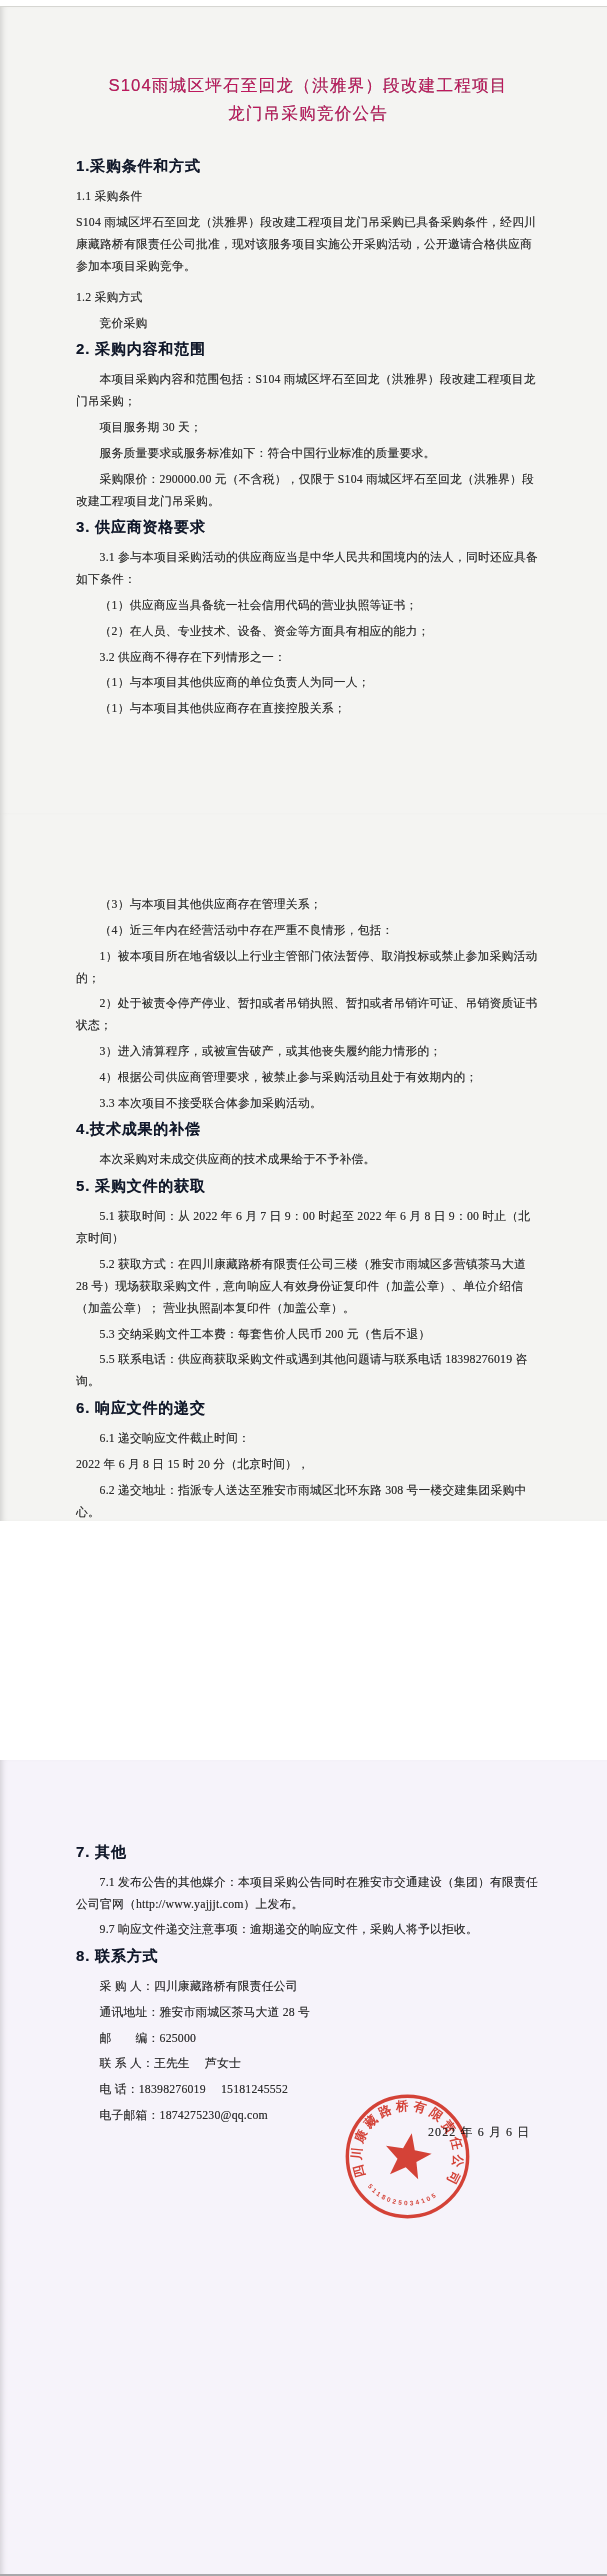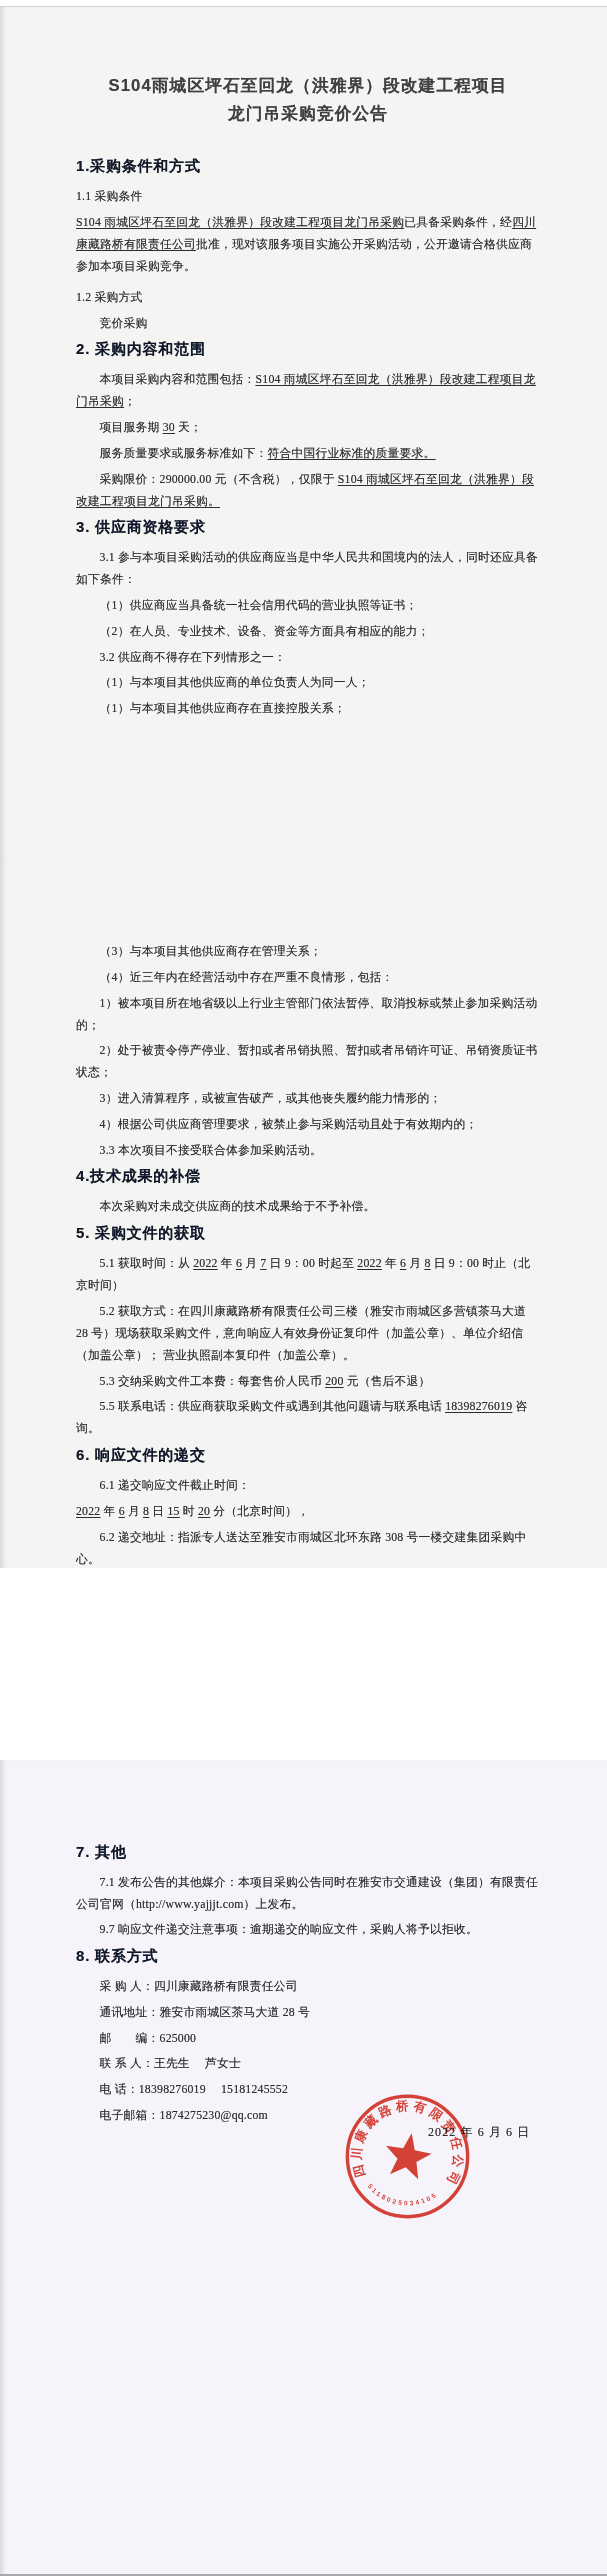--- a/index.html
+++ b/index.html
@@ -7,46 +7,46 @@
     position:relative; width:607px; height:2576px; background:#ffffff;
     overflow:hidden;
     font-family:"Liberation Serif","DejaVu Serif",serif;
     color:#2d2d2d;
   }
   .page {
     position:absolute; left:0; width:607px; background:#f4f4f2;
     box-shadow: inset 6px 0 7.6px -5.3px rgba(0,0,0,0.20);
   }
   .p1 { top:6px;    height:853px; border-top:0.8px solid #d6d6d2; }
-  .p2 { top:860px; height:708px; }
+  .p2 { top:813px; height:708px; }
   .p3 { top:1760px; height:920px; background:#f6f3fa; }
   .content {
     padding:0 67px 0 76px;
     font-size:11.8px; line-height:22px; letter-spacing:0.2px;
     text-shadow:0 0 0.5px rgba(45,45,45,0.55);
   }
   .p1 .content { padding-top:65px; }
   .p2 .content { padding-top:80px; }
   .p3 .content { padding-top:76px; }
   .title-block { text-align:center; margin-bottom:0; }
   .title-line {
     font-family:"Liberation Sans","DejaVu Sans",sans-serif;
-    font-weight:700; font-size:16.7px; line-height:28px; letter-spacing:1.1px;
-    color:#404040;
+    font-weight:400; font-size:16.7px; line-height:28px; letter-spacing:1.1px;
+    color:#be185d;
   }
   .blk { margin:0 0 3.8px 0; }
   .h {
     font-family:"Liberation Sans","DejaVu Sans",sans-serif;
     font-weight:700; font-size:15px; line-height:21px;
     margin:4.6px 0 9px 0; letter-spacing:0.8px; color:#0f172a;
   }
   .pi { text-indent:2em; }
   .g1 { margin-top:9px; }
   .g3 { margin-top:27px; }
-  .u { text-decoration:underline; text-underline-offset:2.3px; text-decoration-thickness:0.8px; }
+  .u { text-underline-offset:2.3px; text-decoration-thickness:0.8px; }
   .issue-date {
     position:absolute; top:364px; left:428px;
     font-size:12px; letter-spacing:1.1px; color:#2d2d2d; z-index:1;
     text-shadow:0 0 0.5px rgba(45,45,45,0.55);
   }
   .stamp {
     position:absolute; top:331px; left:342px; width:131px; height:131px;
     mix-blend-mode:multiply; opacity:0.92; z-index:2;
   }
   .stamp text {

